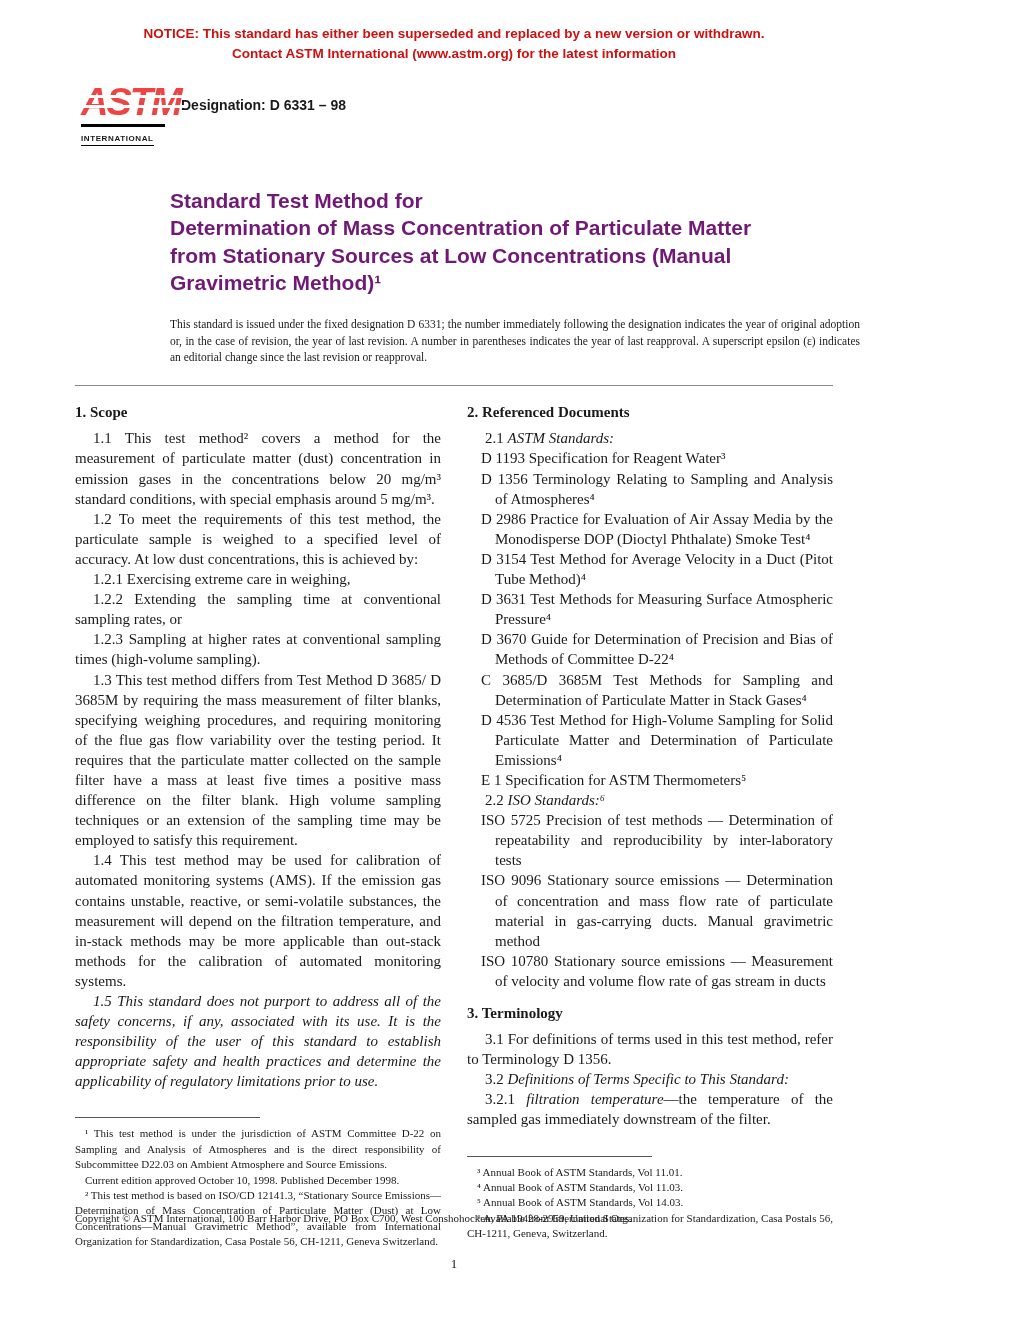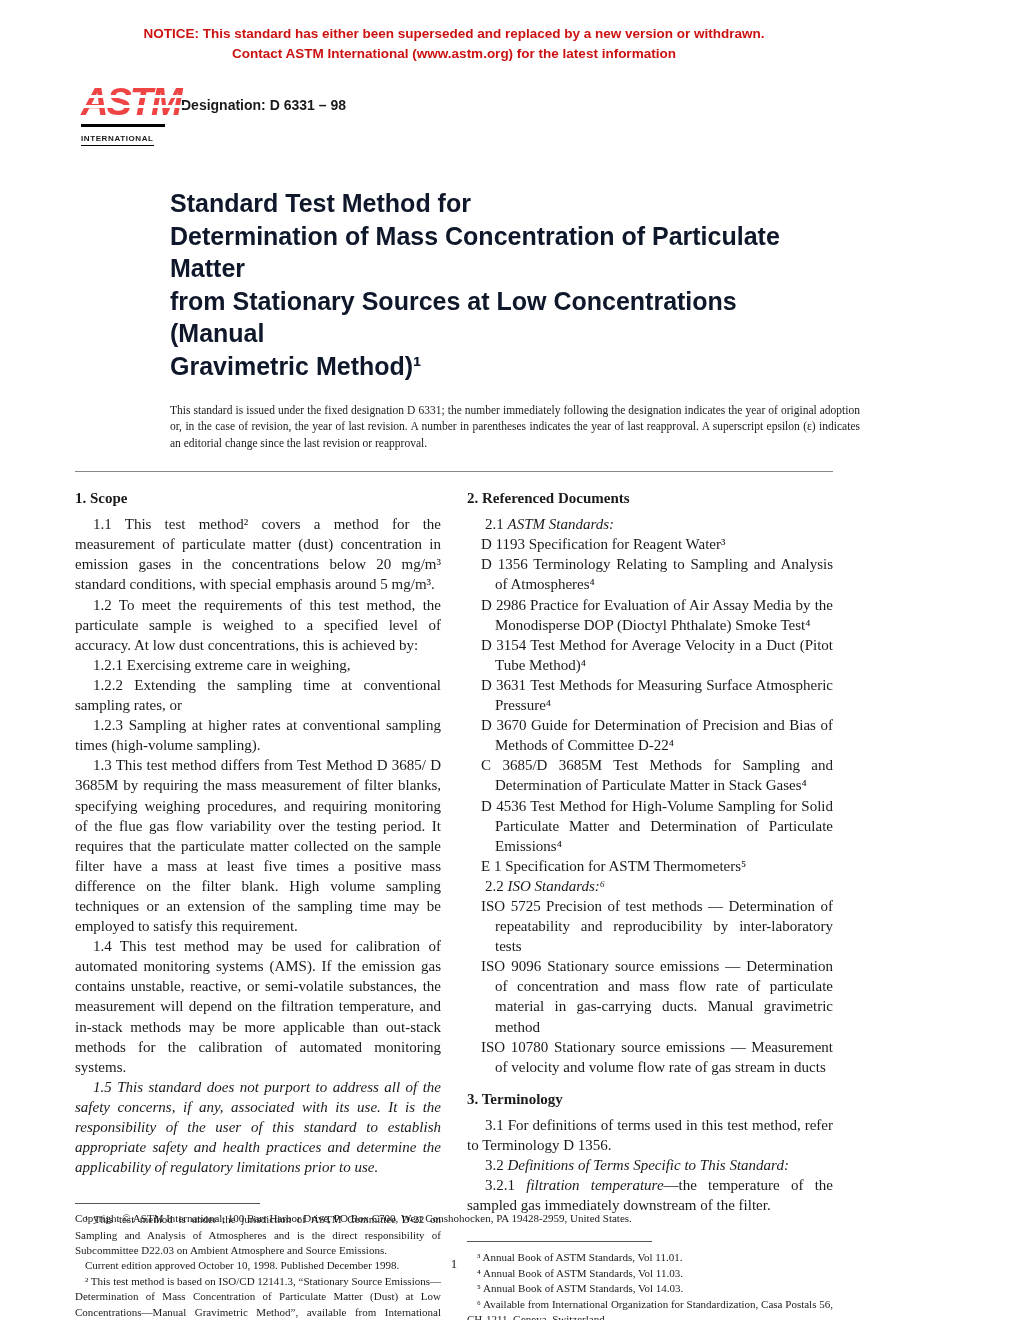--- a/index.html
+++ b/index.html
@@ -23,21 +23,21 @@
   .stripe { position:absolute; left:-4px; right:-4px; height:3px; background:#fff; }
   .stripe.s1 { top:12px; } .stripe.s2 { top:22px; } .stripe.s3 { top:32px; }
   .logo-underline { width:84px; border-top:3px solid #000; margin-top:1px; }
   .logo-intl { font-family:"Liberation Sans", sans-serif; font-weight:bold; font-size:8px;
                letter-spacing:0.6px; margin-top:2px; border-bottom:1px solid #000; display:inline-block; padding-bottom:2px; }
   .designation { font-family:"Liberation Sans", sans-serif; font-weight:bold; font-size:14px;
                  margin-left:16px; margin-top:14px; }
 
   
   .title-block { margin:18px 0 0 95px; font-family:"Liberation Sans", sans-serif; font-weight:bold;
-                 font-size:25px; line-height:1.3; white-space:pre-line; color:#0f172a; }
+                 font-size:21px; line-height:1.3; white-space:pre-line; color:#701a75; }
   .issuance { margin:20px 0 0 95px; width:690px; font-size:11.5px; line-height:1.42; text-align:justify; }
   .rule { border-top:1px solid #888; margin:20px 0 16px 0; }
 
   
   .columns { display:flex; gap:26px; }
   .col { width:422px; font-size:15px; line-height:1.34; text-align:justify; }
   h3.sec { font-size:15px; font-weight:bold; text-align:left; margin:12px 0 6px 0; }
   h3.sec:first-child { margin-top:0; }
   p.para { text-indent:18px; margin:0; }
   p.italic-para { font-style:italic; }

